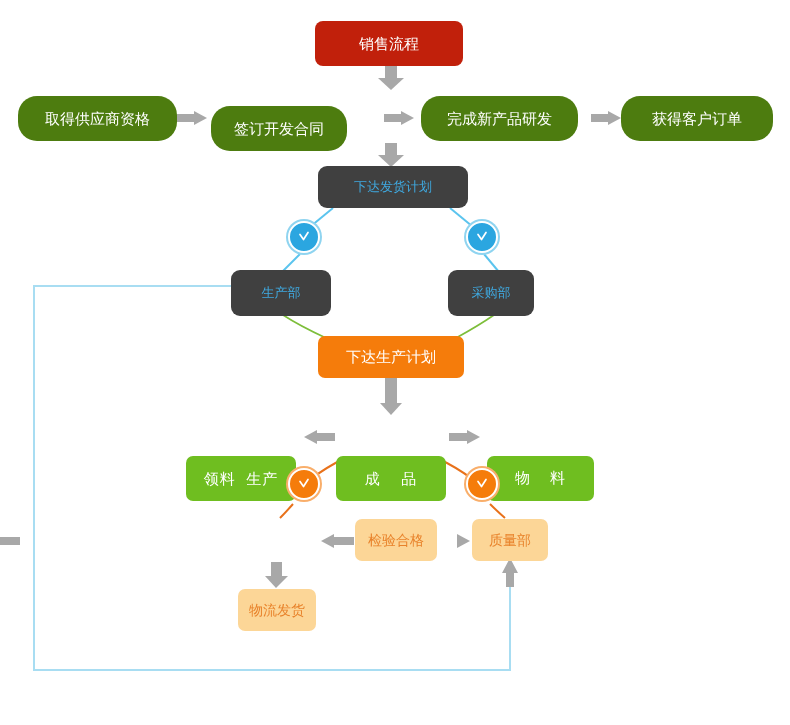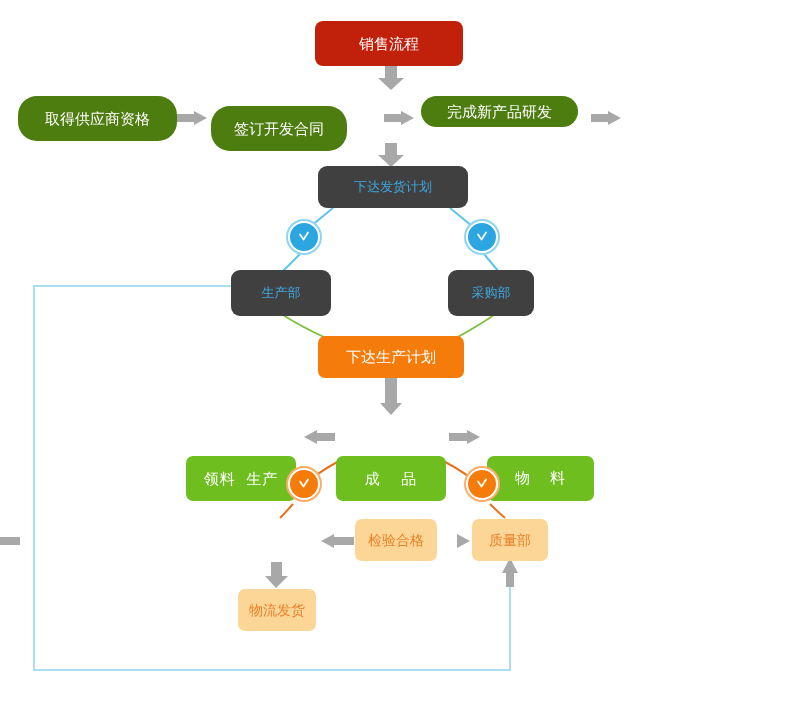--- a/index.html
+++ b/index.html
@@ -192,22 +192,23 @@
       <path d="M510,558 L518,573 L502,573 Z" fill="#A8A8A8"></path>
     </g>
   </svg>
 
   <div class="node n-red" style="left:315px; top:21px; width:148px; height:45px;">销售流程</div>
 
   <div class="node n-blue" style="left:18px; top:96px; width:159px; height:45px;">取得供应商资格</div>
 
   <div class="node n-blue" style="left:211px; top:106px; width:136px; height:45px;">签订开发合同</div>
 
-  <div class="node n-blue" style="left:421px; top:96px; width:157px; height:31px;">完成新产品研发</div>
-
+  <div class="node n-blue" style="left:421px; top:96px; width:157px; height:45px;">完成新产品研发</div>
+
+  <div class="node n-blue" style="left:621px; top:96px; width:152px; height:45px;">获得客户订单</div>
 
   <div class="node n-lightblue" style="left:318px; top:166px; width:150px; height:42px;">下达发货计划</div>
 
   <div class="circle-node circle-blue" style="left:288px; top:221px;">
     <svg width="18" height="18" viewBox="0 0 18 18" aria-hidden="true">
       <path d="M5,6.5 L8.5,11.5 L13,4.5" stroke="#ffffff" stroke-width="1.7" fill="none" stroke-linecap="round" stroke-linejoin="round"></path>
     </svg>
   </div>
 
   <div class="circle-node circle-blue" style="left:466px; top:221px;">

